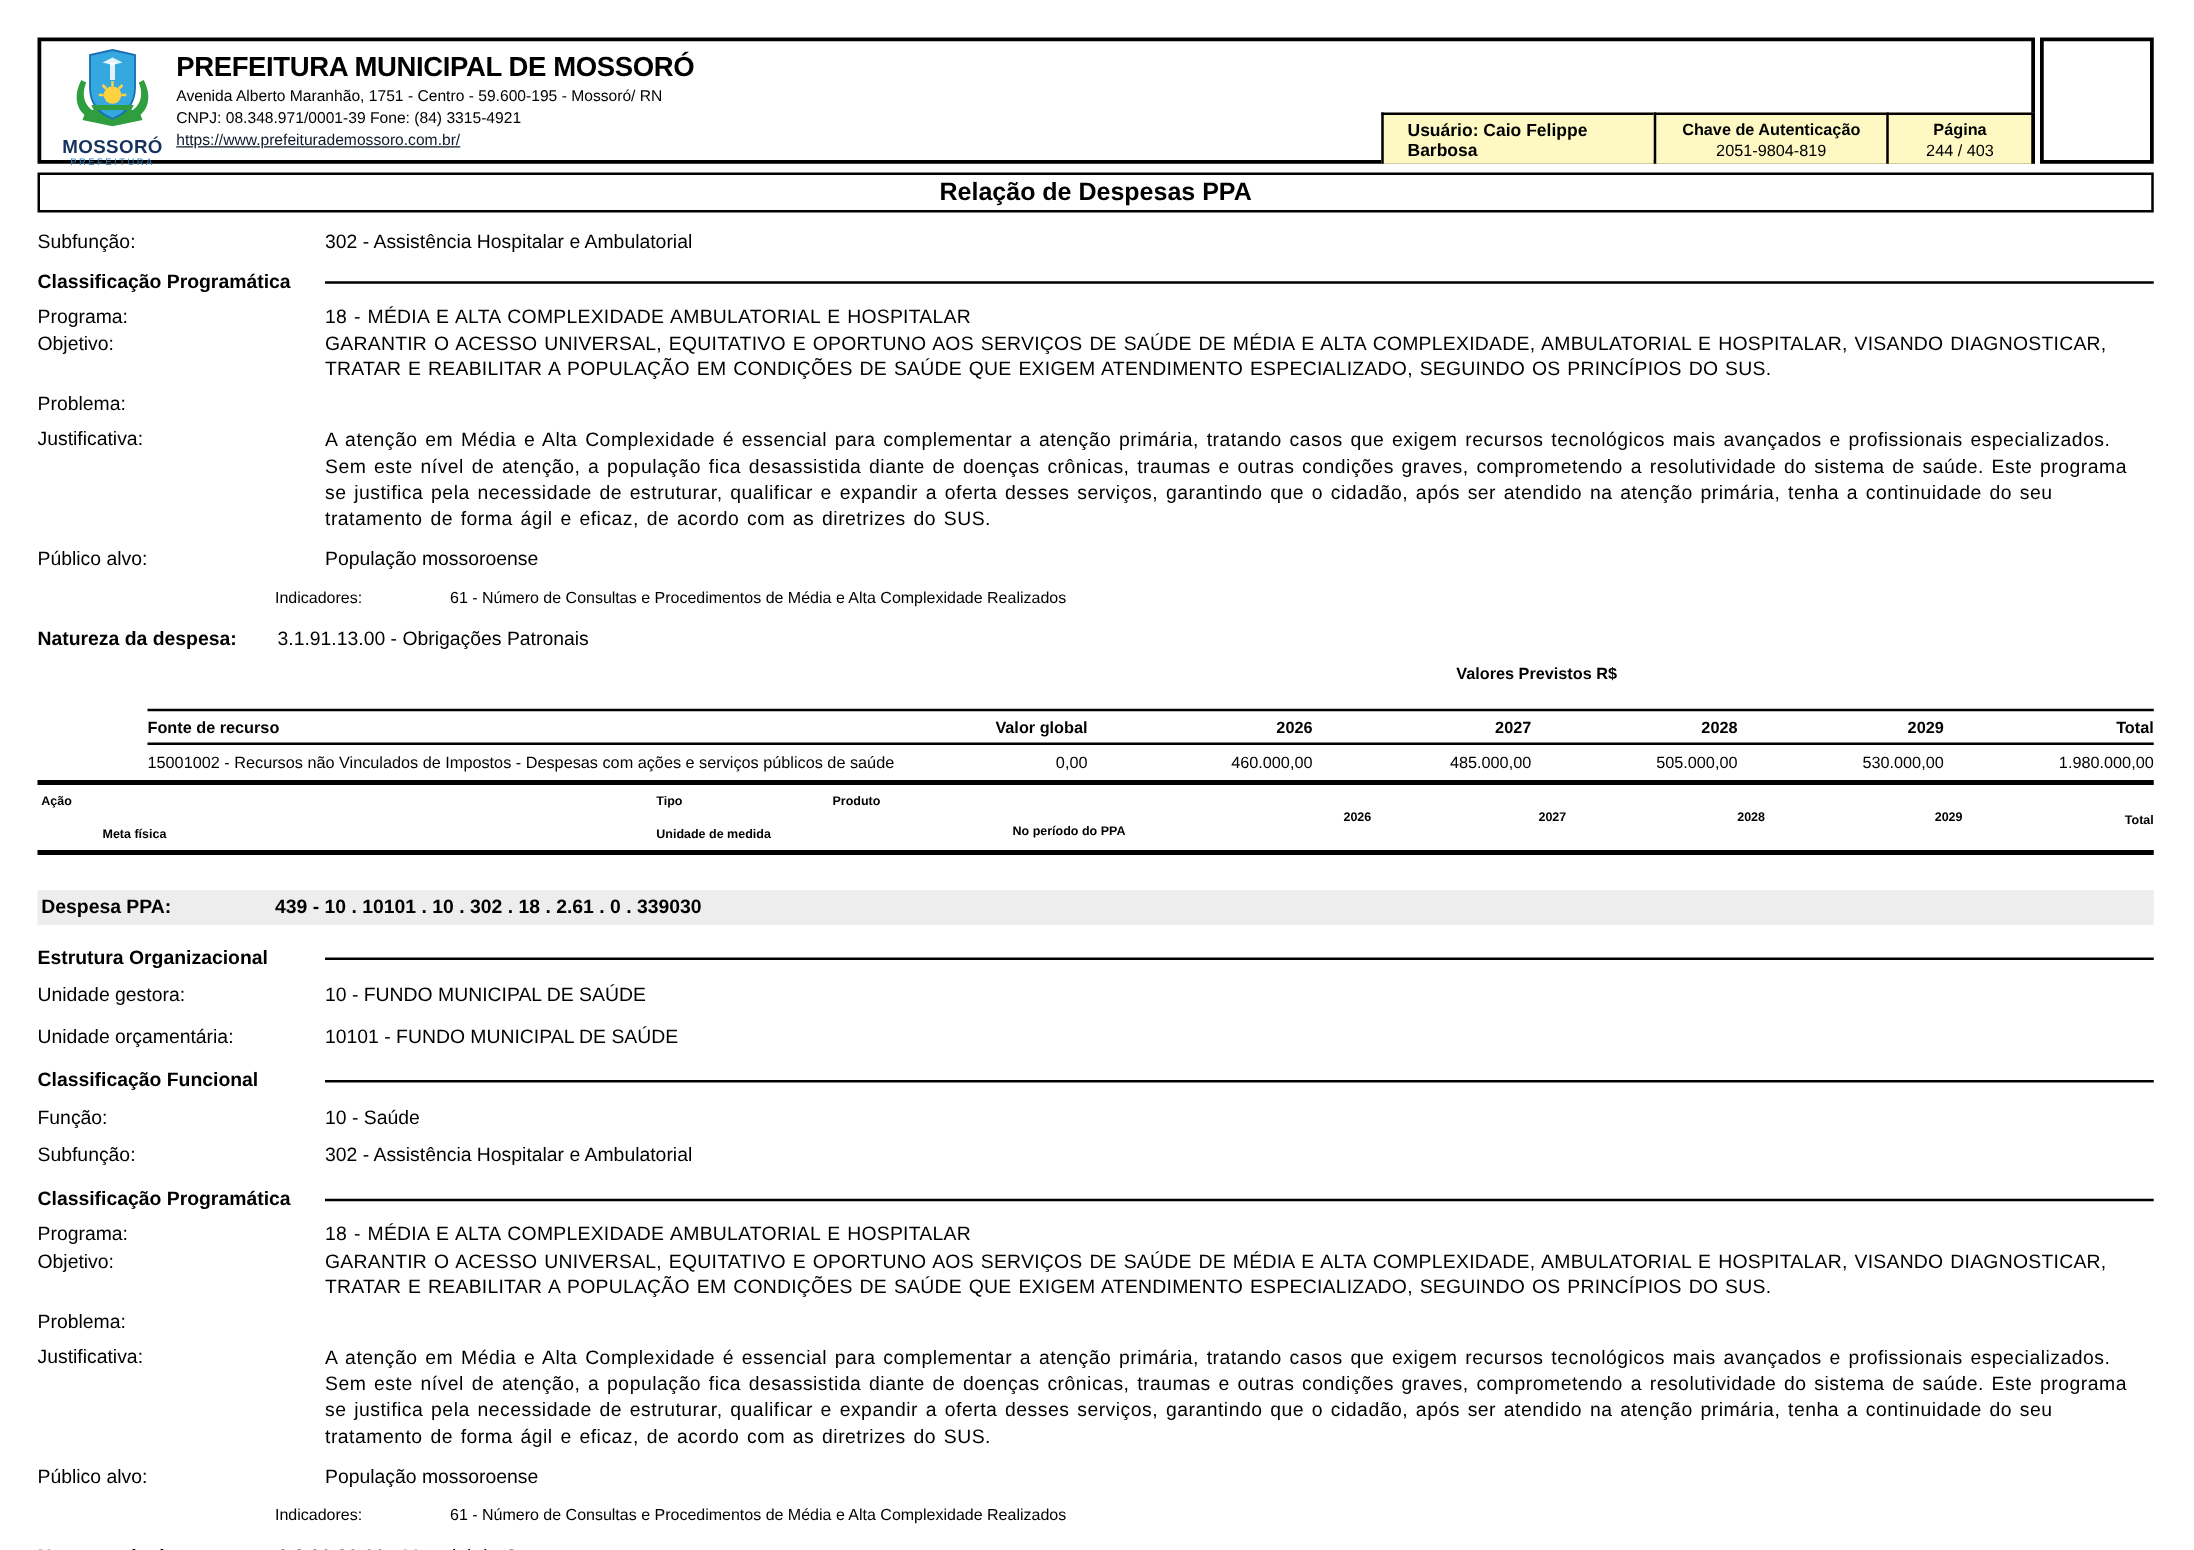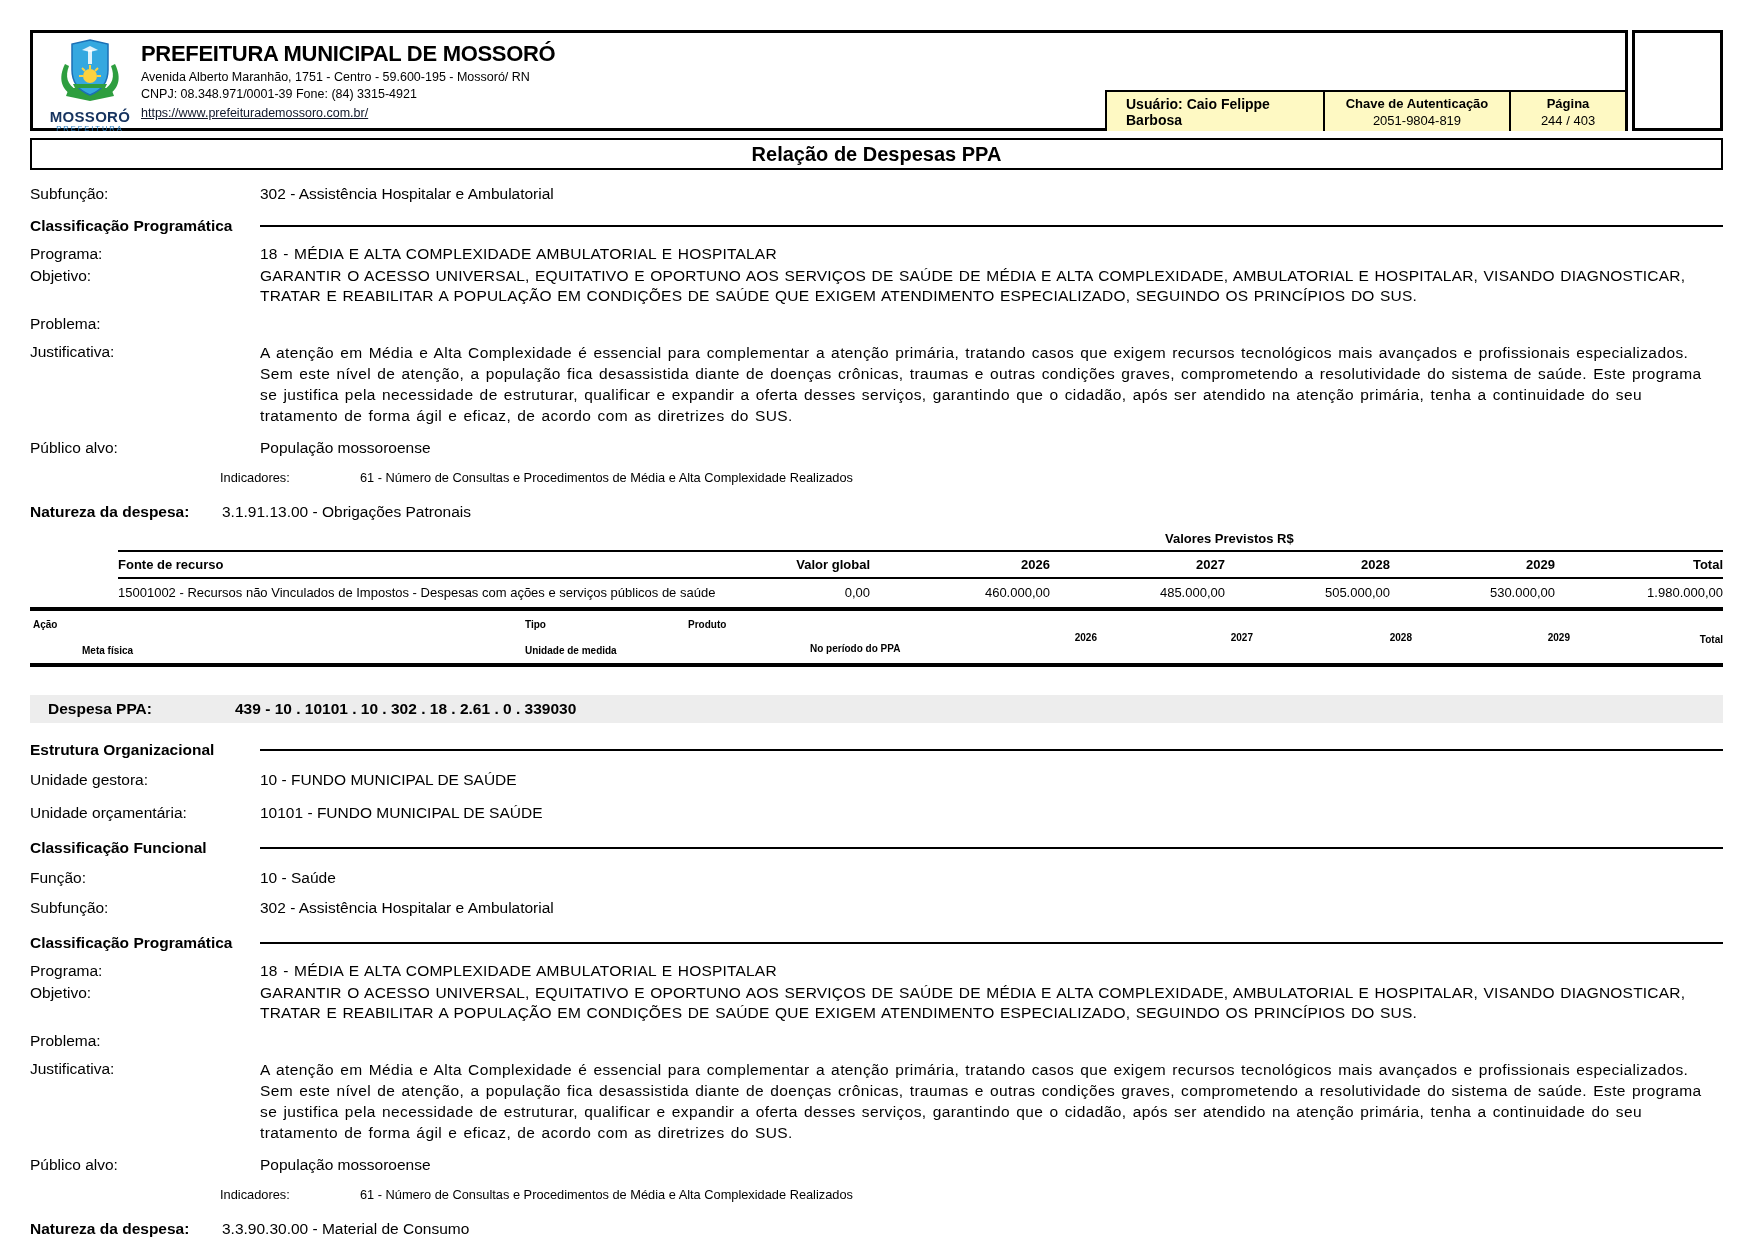--- a/index.html
+++ b/index.html
@@ -46,46 +46,46 @@
   .sect .rule { flex:1; border-top:2px solid #000; height:0; }
 
   .ind-row { display:flex; margin-top:12px; margin-left:190px; font-size:12.8px; line-height:16px; }
   .ind-row .lbl { width:140px; flex-shrink:0; }
 
   .nat-row { display:flex; margin-top:16px; font-size:15.5px; line-height:20px; }
   .nat-row .lbl { font-weight:bold; width:192px; flex-shrink:0; }
 
   
   .valores-caption { margin-top:9px; margin-left:1135px; font-weight:bold; font-size:13px; width:150px; }
-  .t1 { margin-top:4px; margin-left:88px; width:1605px; font-size:13px; }
+  .t1 { margin-top:21px; margin-left:88px; width:1605px; font-size:13px; }
   .t1-head { display:flex; border-top:2px solid #000; border-bottom:2px solid #000; padding:5px 0 5px 0; font-weight:bold; }
   .t1-row { display:flex; padding:6px 0 7px 0; }
   .c-fonte { flex:1; text-align:left; }
   .c-vg { width:150px; text-align:right; }
   .c-y1 { width:180px; text-align:right; }
   .c-y2 { width:175px; text-align:right; }
   .c-y3 { width:165px; text-align:right; }
   .c-y4 { width:165px; text-align:right; }
   .c-tot { width:168px; text-align:right; }
 
   
   .acao { position:relative; height:60px; border-top:4px solid #000; border-bottom:4px solid #000; font-size:10px; font-weight:bold; }
   .acao span { position:absolute; white-space:nowrap; }
   .a-acao { left:3px;  top:8px; }
   .a-tipo { left:495px; top:8px; }
-  .a-produto { left:658px; top:8px; }
+  .a-produto { left:636px; top:8px; }
   .a-meta { left:52px; bottom:7px; }
   .a-unid { left:495px; bottom:7px; }
   .a-periodo { left:780px; bottom:9px; }
   .a-y { top:21px; width:90px; text-align:right; }
   .a-y1 { right:626px; } .a-y2 { right:470px; } .a-y3 { right:311px; } .a-y4 { right:153px; }
   .a-tot { right:0; top:23px; width:90px; text-align:right; }
 
   
-  .despesa-bar { margin-top:28px; height:28px; background:#ededed; display:flex; align-items:center; font-size:15.5px; font-weight:bold; padding-left:18px; }
+  .despesa-bar { margin-top:28px; height:28px; background:#ededed; display:flex; align-items:center; font-size:15.5px; font-weight:bold; padding-left:3px; }
   .despesa-bar .lbl { width:187px; flex-shrink:0; }
 </style>
 </head>
 <body>
 
 <div class="page">
 
   <div class="header-wrap">
     <div class="header-box">
       <div class="logo">

